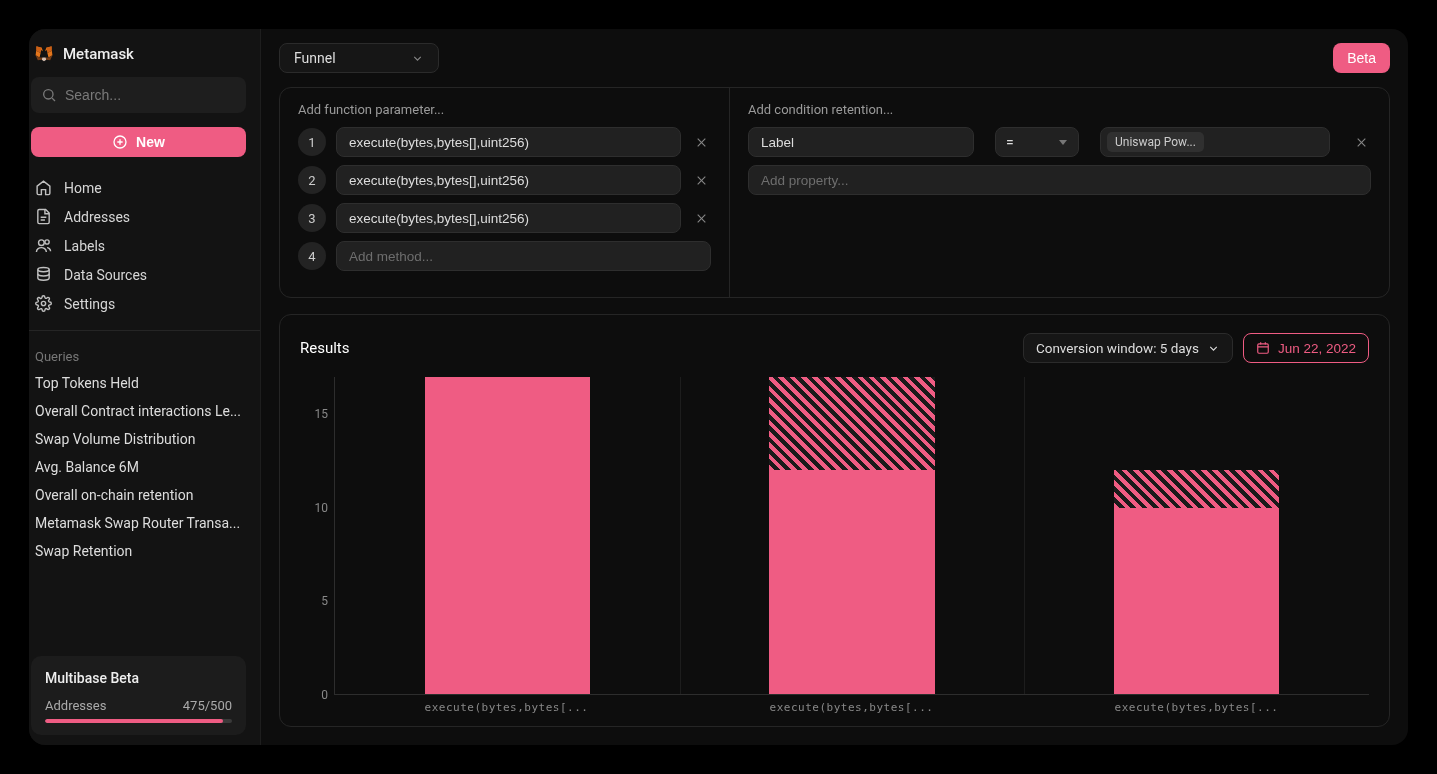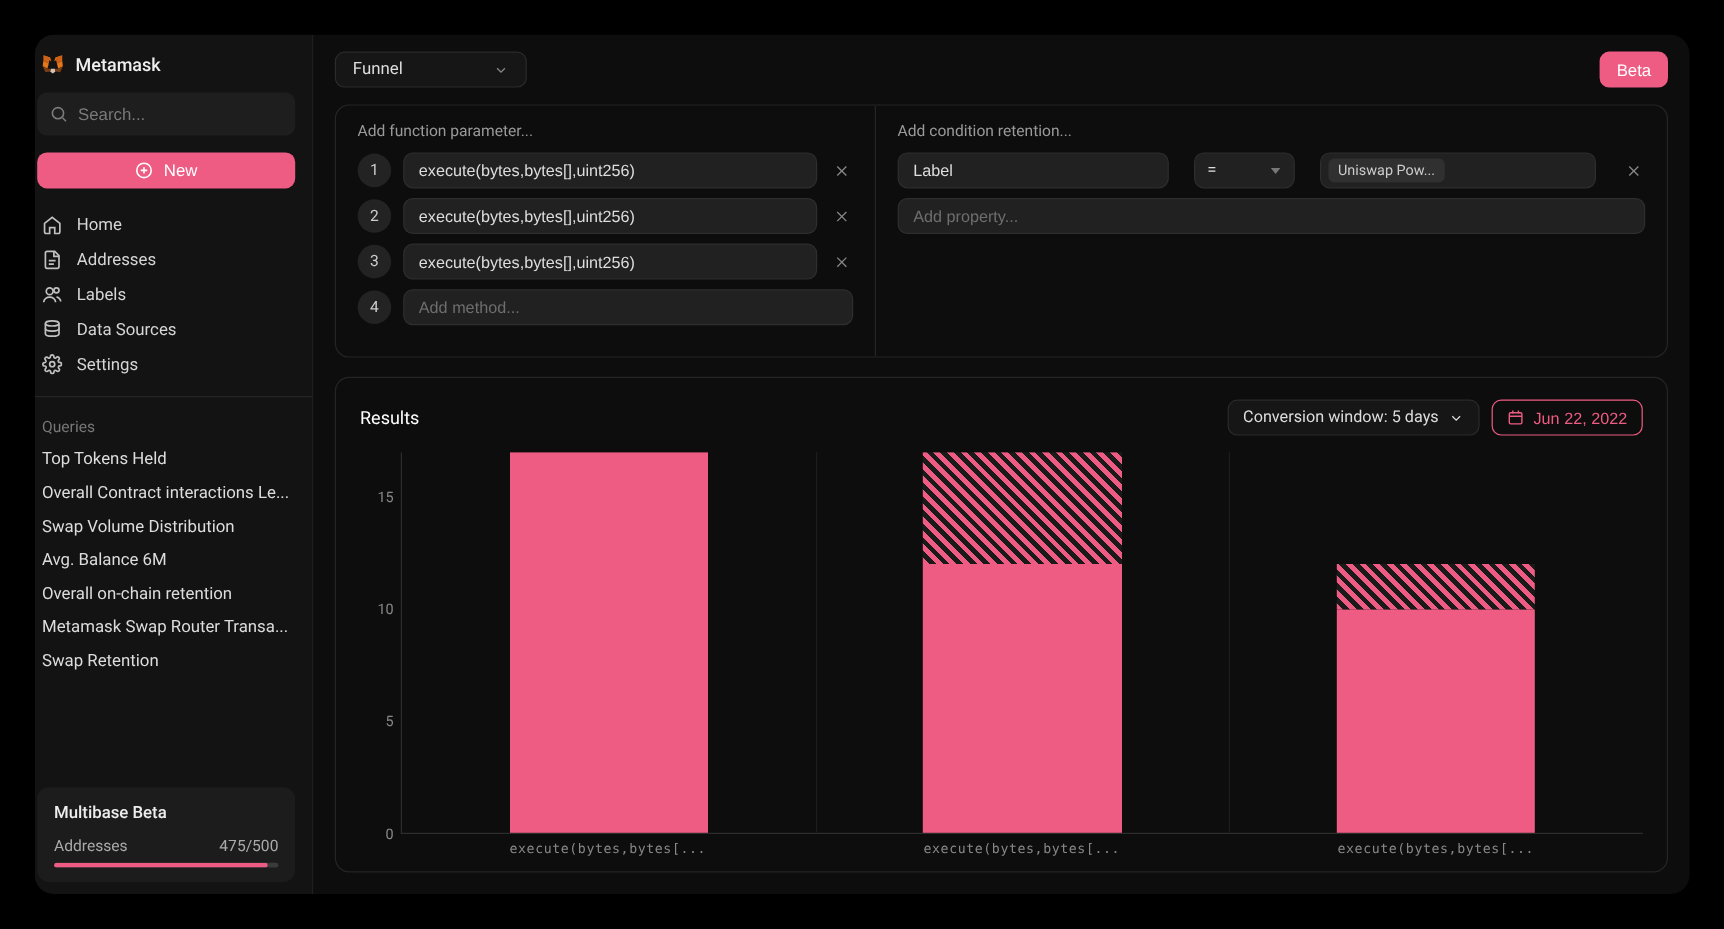--- a/index.html
+++ b/index.html
@@ -71,21 +71,21 @@
     color: #7a7a7a;
   }
   .new-btn {
     width: 100%;
     height: 30px;
     background: #ef5c83;
     border: none;
     border-radius: 8px;
     color: #fff;
     font-size: 14px;
-    font-weight: 400;
+    font-weight: 700;
     display: flex;
     align-items: center;
     justify-content: center;
     gap: 8px;
     cursor: pointer;
     margin-bottom: 16px;
   }
   .nav-list { display: flex; flex-direction: column; }
   .nav-item {
     display: flex;

